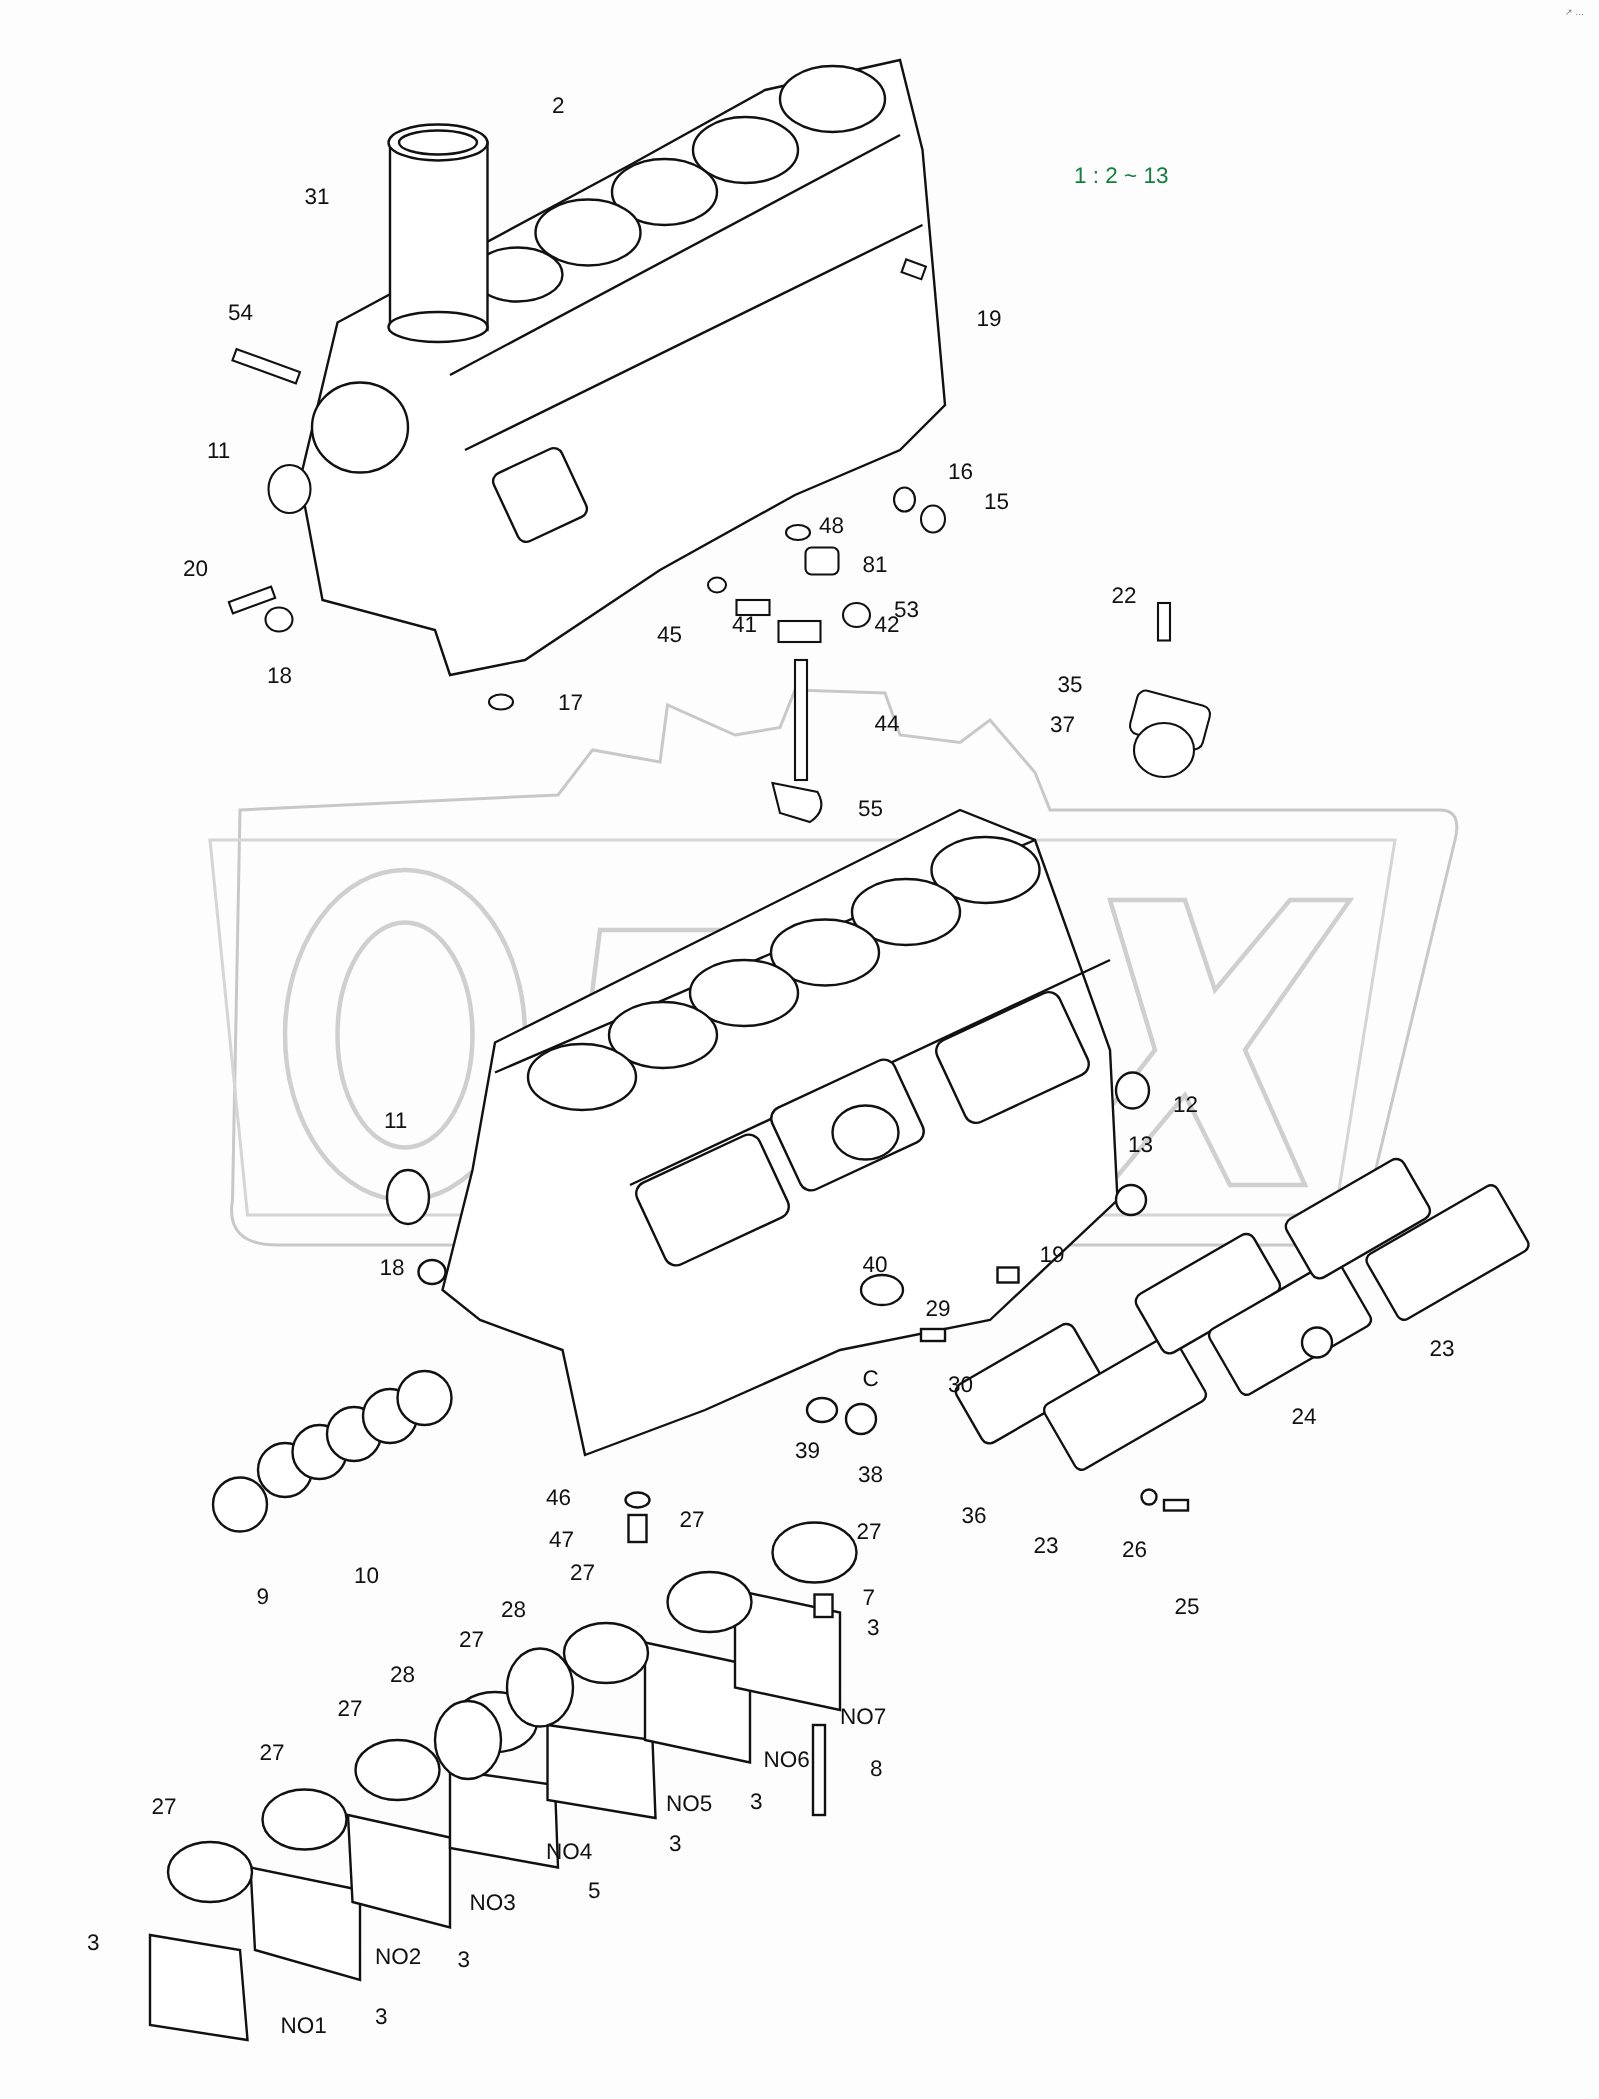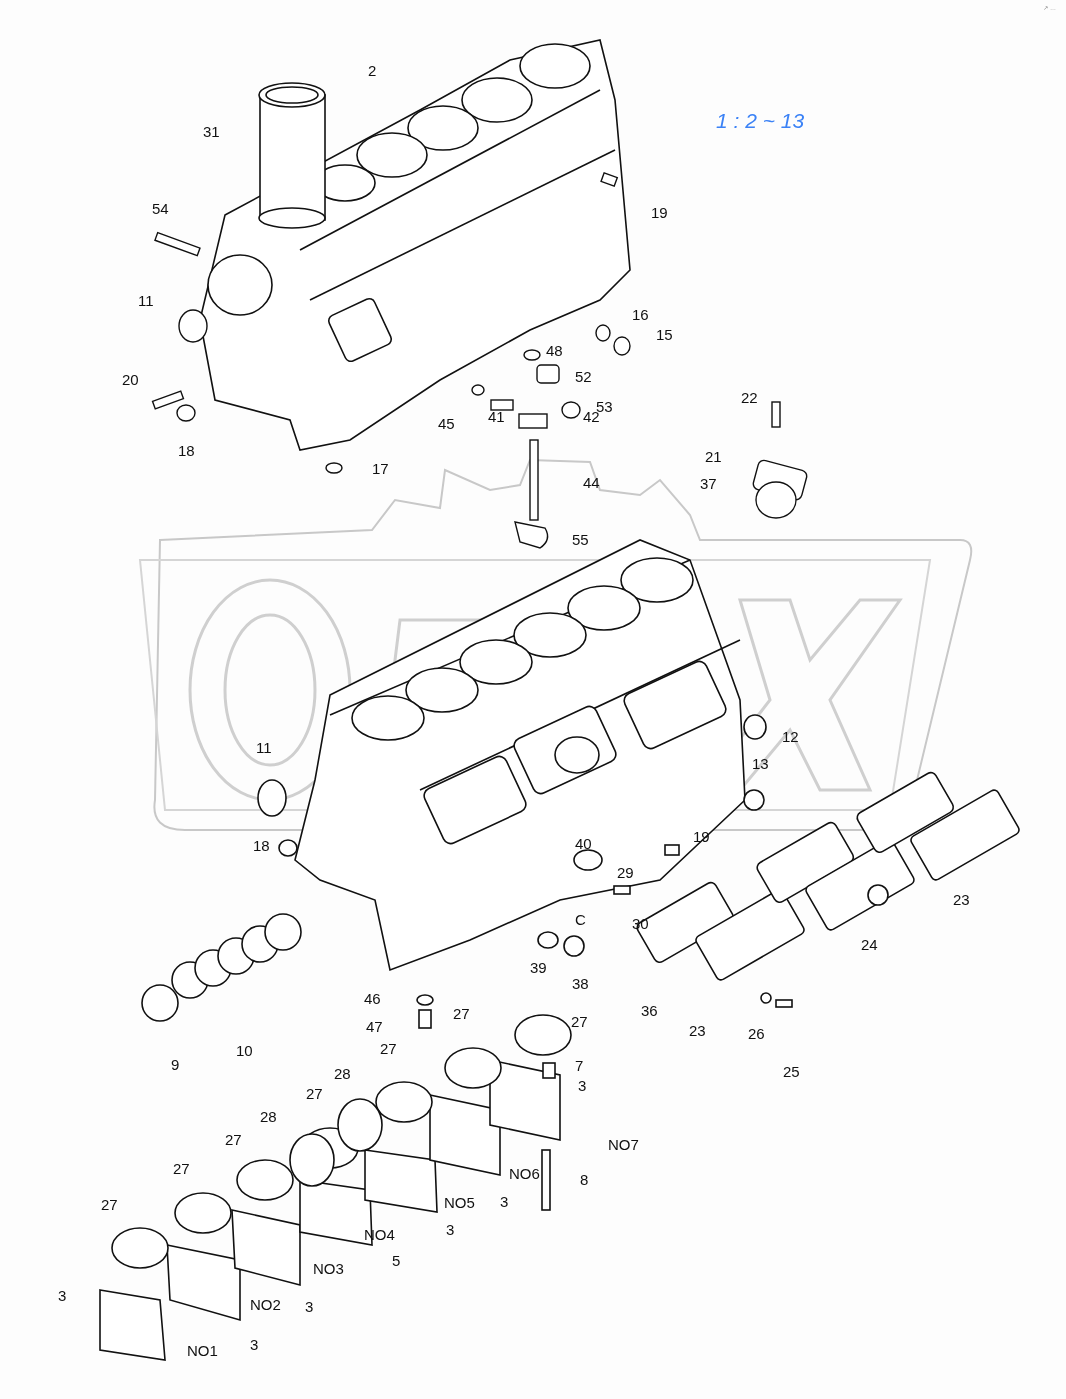--- a/index.html
+++ b/index.html
@@ -1,19 +1,19 @@
 <!DOCTYPE html>
 <html><head>
 <meta charset="utf-8">
 <style>
   html,body{margin:0;padding:0;background:#fdfdfd;}
   body{width:1066px;height:1399px;position:relative;overflow:hidden;font-family:"Liberation Sans",sans-serif;}
   #diagram{position:absolute;left:0;top:0;width:1066px;height:1399px;}
   .callout{position:absolute;font-size:15px;color:#111;line-height:1;white-space:nowrap;font-family:"Liberation Sans",sans-serif;}
-  .scale{position:absolute;font-size:21px;color:#3b82f6;font-family:"Liberation Sans",sans-serif;font-style:italic;}
+  .scale{position:absolute;font-size:15px;color:#15803d;font-family:"Liberation Sans",sans-serif;}
   .corner{position:absolute;right:10px;top:4px;font-size:6px;color:#777;}
 </style>
 </head>
 <body>
 
 <div id="diagram">
   <svg width="1066" height="1399" viewBox="0 0 1066 1399">
 
     <g fill="none" stroke="#c8c8c8" stroke-width="2">
       <path d="M160,540 L372,530 L395,500 L440,508 L445,470 L490,490 L520,485 L530,460 L590,462 L600,490 L640,495 L660,480 L690,515 L700,540 L960,540 Q975,540 970,560 L905,830 L185,830 Q150,830 155,800 Z"></path>
@@ -143,29 +143,29 @@
   
   <div id="callouts">
       <div class="callout" style="left: 368px; top: 63px;">2</div>
       <div class="callout" style="left: 203px; top: 124px;">31</div>
       <div class="callout" style="left: 152px; top: 201px;">54</div>
       <div class="callout" style="left: 651px; top: 205px;">19</div>
       <div class="callout" style="left: 138px; top: 293px;">11</div>
       <div class="callout" style="left: 632px; top: 307px;">16</div>
       <div class="callout" style="left: 656px; top: 327px;">15</div>
       <div class="callout" style="left: 546px; top: 343px;">48</div>
-      <div class="callout" style="left: 575px; top: 369px;">52</div>
+      <div class="callout" style="left: 575px; top: 369px;">81</div>
       <div class="callout" style="left: 122px; top: 372px;">20</div>
       <div class="callout" style="left: 596px; top: 399px;">53</div>
       <div class="callout" style="left: 741px; top: 390px;">22</div>
       <div class="callout" style="left: 438px; top: 416px;">45</div>
       <div class="callout" style="left: 488px; top: 409px;">41</div>
       <div class="callout" style="left: 583px; top: 409px;">42</div>
       <div class="callout" style="left: 178px; top: 443px;">18</div>
-      <div class="callout" style="left: 705px; top: 449px;">21</div>
+      <div class="callout" style="left: 705px; top: 449px;">35</div>
       <div class="callout" style="left: 372px; top: 461px;">17</div>
       <div class="callout" style="left: 700px; top: 476px;">37</div>
       <div class="callout" style="left: 583px; top: 475px;">44</div>
       <div class="callout" style="left: 572px; top: 532px; text-align: center;">55</div>
       <div class="callout" style="left: 256px; top: 740px;">11</div>
       <div class="callout" style="left: 752px; top: 756px;">13</div>
       <div class="callout" style="left: 782px; top: 729px;">12</div>
       <div class="callout" style="left: 253px; top: 838px;">18</div>
       <div class="callout" style="left: 575px; top: 836px;">40</div>
       <div class="callout" style="left: 693px; top: 829px;">19</div>
@@ -185,21 +185,21 @@
       <div class="callout" style="left: 748px; top: 1026px;">26</div>
       <div class="callout" style="left: 783px; top: 1038px; margin-top: 26px;">25</div>
       <div class="callout" style="left: 236px; top: 1043px;">10</div>
       <div class="callout" style="left: 380px; top: 1041px;">27</div>
       <div class="callout" style="left: 171px; top: 1057px;">9</div>
       <div class="callout" style="left: 334px; top: 1066px;">28</div>
       <div class="callout" style="left: 575px; top: 1058px;">7</div>
       <div class="callout" style="left: 578px; top: 1078px;">3</div>
       <div class="callout" style="left: 306px; top: 1086px;">27</div>
       <div class="callout" style="left: 260px; top: 1109px;">28</div>
-      <div class="callout" style="left: 560px; top: 1137px; margin-left: 48px;">NO7</div>
+      <div class="callout" style="left: 560px; top: 1137px;">NO7</div>
       <div class="callout" style="left: 225px; top: 1132px;">27</div>
       <div class="callout" style="left: 509px; top: 1166px;">NO6</div>
       <div class="callout" style="left: 580px; top: 1172px;">8</div>
       <div class="callout" style="left: 173px; top: 1161px;">27</div>
       <div class="callout" style="left: 444px; top: 1195px;">NO5</div>
       <div class="callout" style="left: 500px; top: 1194px;">3</div>
       <div class="callout" style="left: 101px; top: 1197px;">27</div>
       <div class="callout" style="left: 446px; top: 1222px;">3</div>
       <div class="callout" style="left: 364px; top: 1227px; text-align: center;">NO4</div>
       <div class="callout" style="left: 392px; top: 1253px;">5</div>

